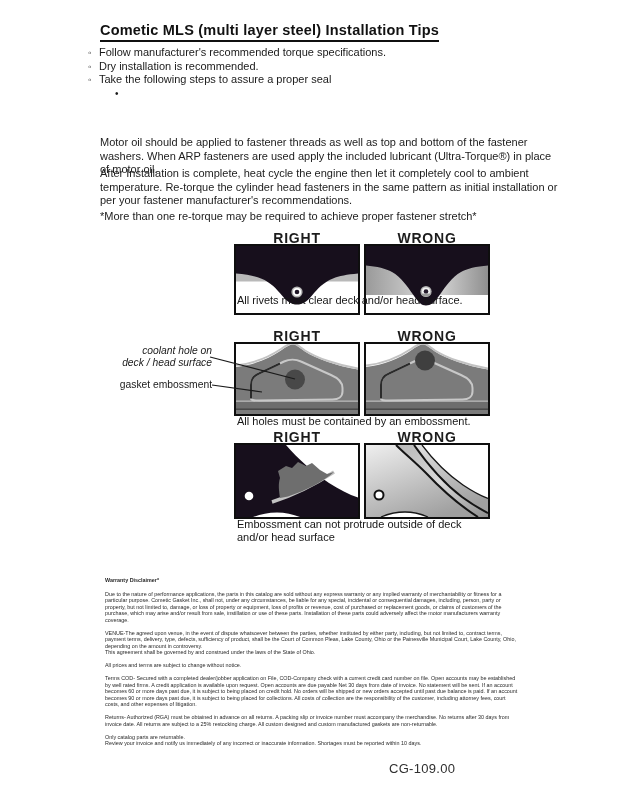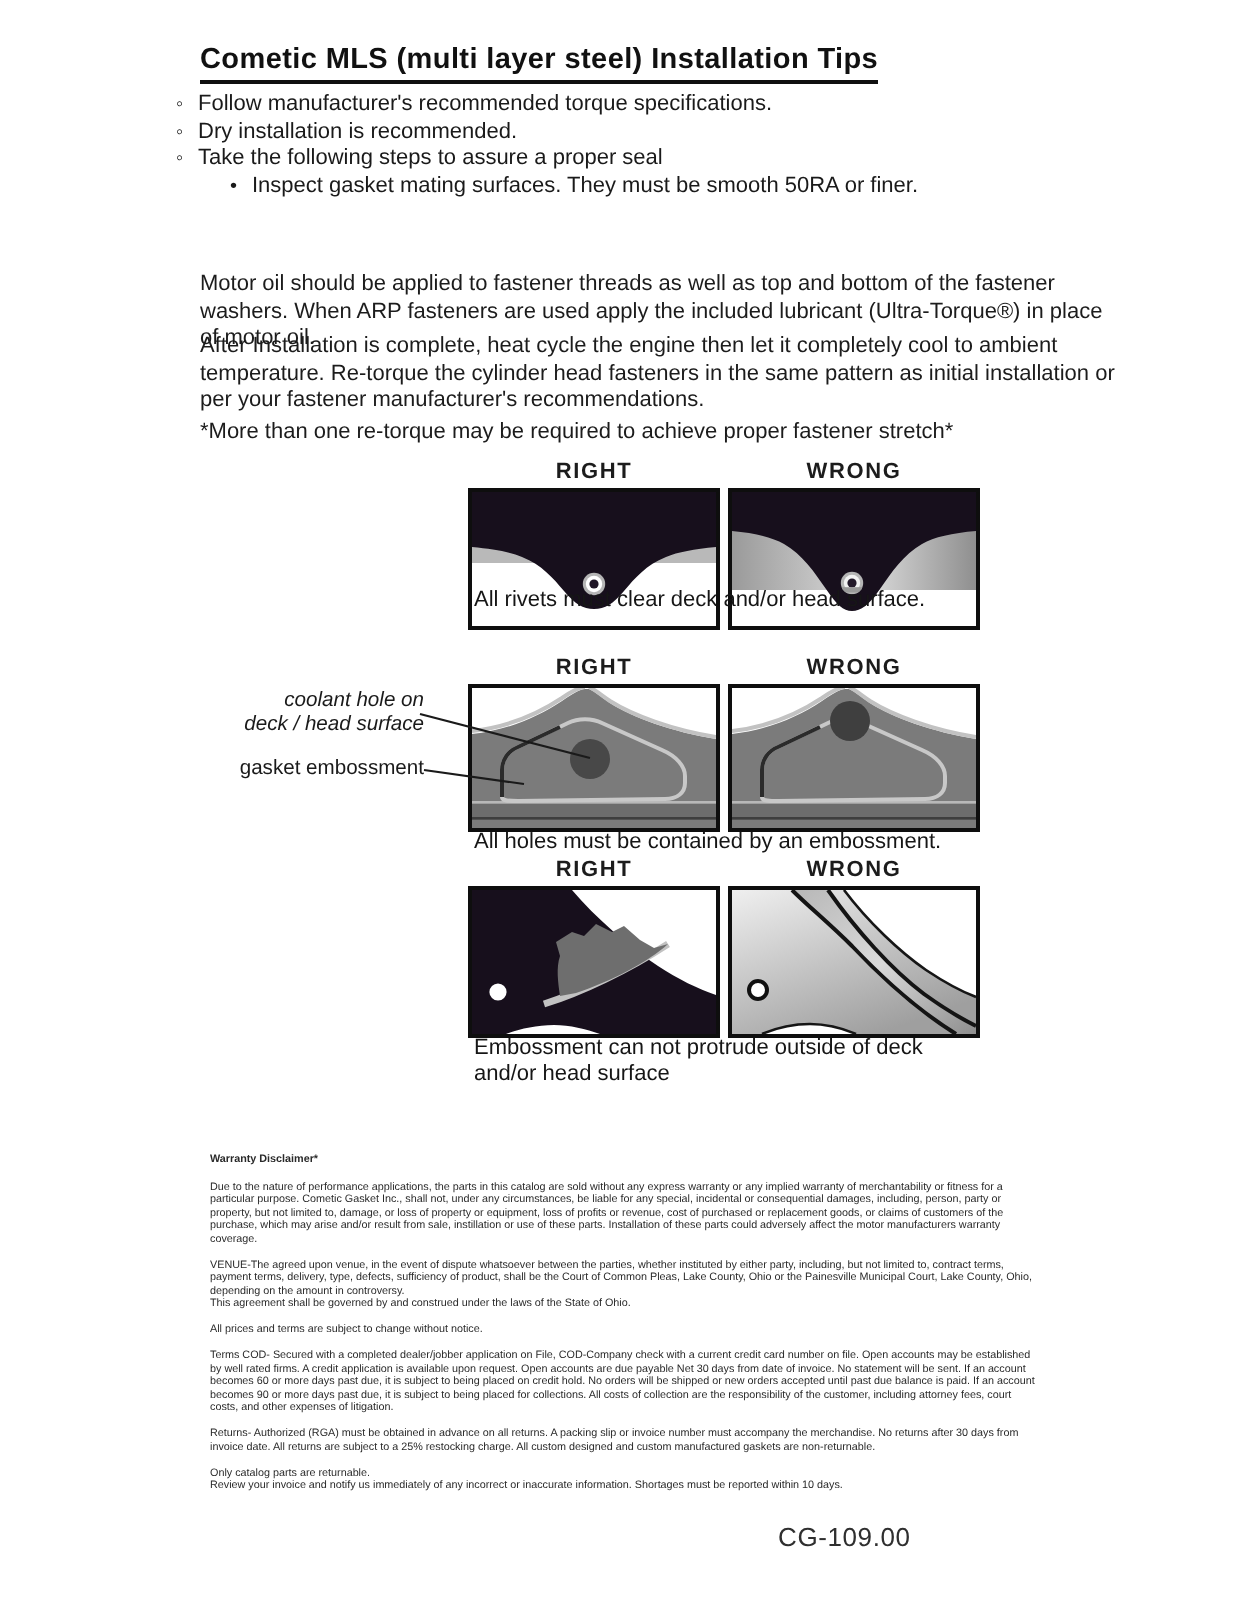--- a/index.html
+++ b/index.html
@@ -9,21 +9,21 @@
   .title{left:100px;top:22px;font-size:14.5px;font-weight:bold;letter-spacing:.2px;
          border-bottom:2px solid #101010;padding-bottom:2px;color:#111;text-align:center;}
   .bullets{left:88px;top:46px;width:470px;font-size:11px;line-height:12.6px;}
   .b{display:flex;}
   .b .mk{width:11px;flex:none;text-align:left;}
   .b.main .mk::before{content:"◦";font-size:10px;}
   .b.sub{padding-left:27px;}
   .b.sub .mk::before{content:"•";font-size:10px;}
   .h2{left:100px;top:117px;font-size:12.5px;font-weight:bold;color:#111;}
   .body-p{left:100px;width:458px;font-size:11px;line-height:13.6px;color:#1c1c1c;}
-  .dlabel{width:122px;text-align:center;font-size:11px;font-weight:600;
+  .dlabel{width:122px;text-align:center;font-size:14px;font-weight:600;
           letter-spacing:.8px;color:#1c1c1c;}
   .dbox{width:122px;border:2px solid #0e0e0e;box-sizing:content-box;background:#fff;line-height:0;}
   .dbox svg{display:block;width:122px;}
   .caption{font-size:11px;line-height:12.5px;color:#161616;}
   .preline{white-space:pre-line;}
   .callout{width:124px;text-align:right;font-size:10.3px;line-height:11.5px;color:#1a1a1a;}
   .callout-lines{pointer-events:none;}
   .disc{left:105px;top:577px;width:414px;font-size:5.4px;line-height:6.55px;color:#2a2a2a;}
   .disc p{margin:0 0 6.4px 0;}
   .disc .dh{font-weight:bold;margin-bottom:7px;}
@@ -44,21 +44,20 @@
     <div class="b main">
         <span class="mk"></span>
         <span>Dry installation is recommended.</span>
       </div>
     <div class="b main">
         <span class="mk"></span>
         <span>Take the following steps to assure a proper seal</span>
       </div>
     <div class="b sub">
         <span class="mk"></span>
-        <span>Inspect gasket mating surfaces.  They must be smooth 50RA or finer.</span>
       </div>
   </div>
 
   <p class="abs body-p" style="top:136px;margin:0;">Motor oil should be applied to fastener threads as well as top and bottom of the fastener washers. When ARP fasteners are used apply the included lubricant (Ultra-Torque®) in place of motor oil.</p>
   <p class="abs body-p" style="top:167px;margin:0;">After Installation is complete, heat cycle the engine then let it completely cool to ambient temperature. Re-torque the cylinder head fasteners in the same pattern as initial installation or per your fastener manufacturer's recommendations.</p>
   <p class="abs body-p" style="top:210px;margin:0;">*More than one re-torque may be required to achieve proper fastener stretch*</p>
 
   <div class="abs dlabel" style="left:236px;top:230px;">RIGHT</div>
   <div class="abs dlabel" style="left:366px;top:230px;">WRONG</div>
 

